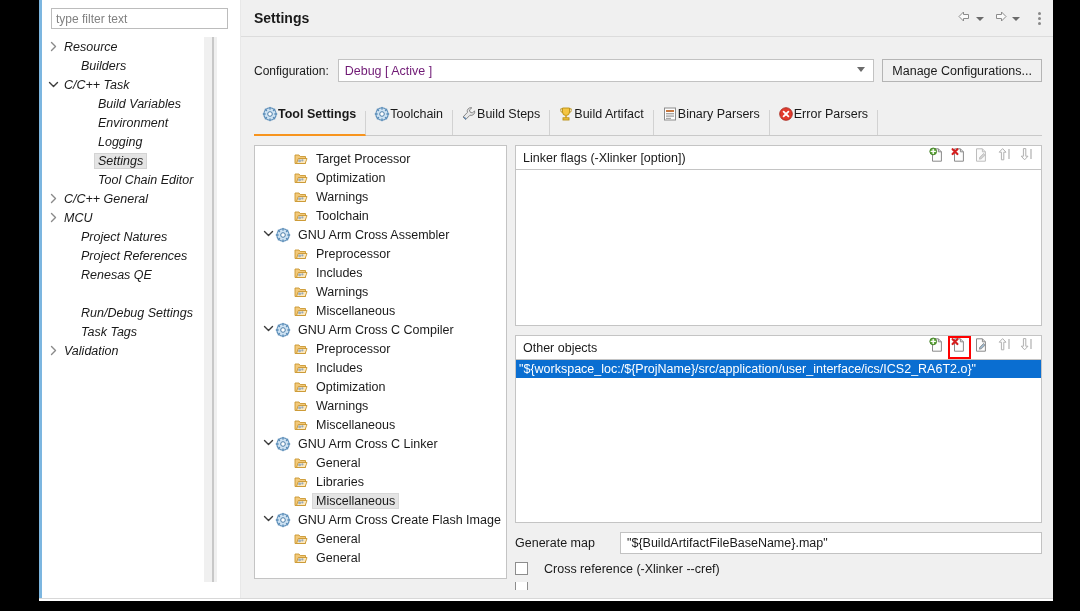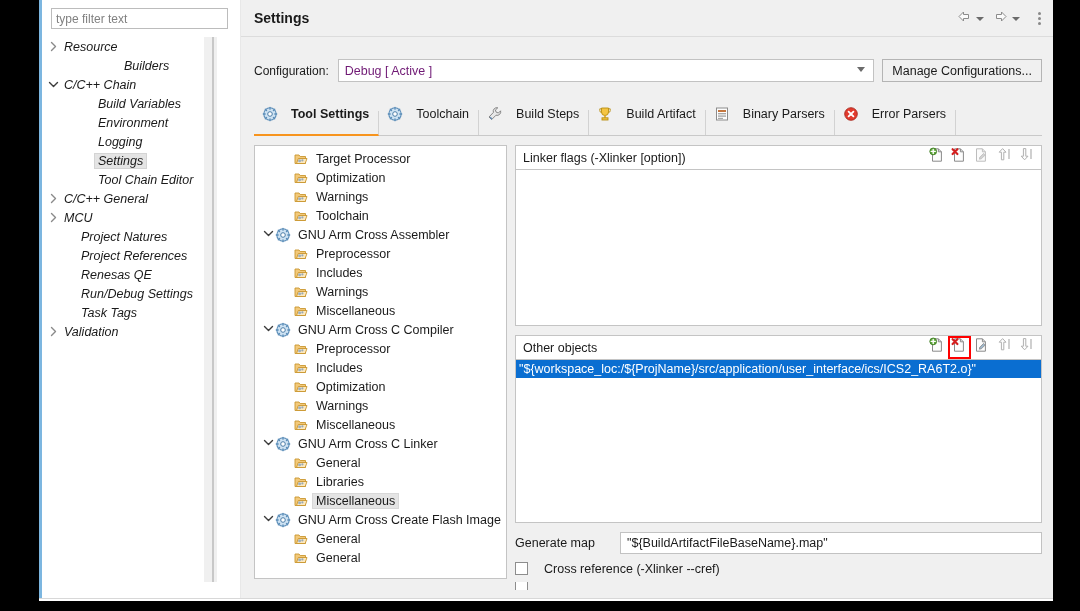--- a/index.html
+++ b/index.html
@@ -196,21 +196,21 @@
   
   #tabbar {
     margin-top: 29px;
     display: flex;
     align-items: flex-end;
     height: 25px;
     border-bottom: 1px solid #c9c9c9;
   }
   .tab {
     display: flex; align-items: center;
-    gap: 13px;
+    gap: 0;
     height: 25px;
     padding: 0 9px 17px 8px;
     font-size: 12.5px;
     color: #1a1a1a;
     border-right: 1px solid #d2d2d2;
     background: transparent;
     white-space: nowrap;
   }
   .tab.active {
     font-weight: bold;
@@ -366,33 +366,33 @@
       <div id="tree-outer">
         <div id="sidebar-tree">
             <div class="tree-row" style="padding-left: 4px;">
               <span class="twisty">
                 <svg width="15" height="15" viewBox="0 0 15 15">
                   <path d="M5.5 3.5 L9.5 7.5 L5.5 11.5" fill="none" stroke="#8a8a8a" stroke-width="1.4" stroke-linecap="round" stroke-linejoin="round"></path>
                 </svg>
               </span>
               <span class="tree-lbl">Resource</span>
             </div>
-            <div class="tree-row" style="padding-left: 21px; margin-left: 43px;">
+            <div class="tree-row" style="padding-left: 21px;">
               <span class="twisty">
                 <svg width="15" height="15"></svg>
               </span>
               <span class="tree-lbl">Builders</span>
             </div>
             <div class="tree-row" style="padding-left: 4px;">
               <span class="twisty">
                 <svg width="15" height="15" viewBox="0 0 15 15">
                   <path d="M3.5 5.5 L7.5 9.5 L11.5 5.5" fill="none" stroke="#3c3c3c" stroke-width="1.4" stroke-linecap="round" stroke-linejoin="round"></path>
                 </svg>
               </span>
-              <span class="tree-lbl">C/C++ Chain</span>
+              <span class="tree-lbl">C/C++ Task</span>
             </div>
             <div class="tree-row" style="padding-left: 38px;">
               <span class="twisty">
                 <svg width="15" height="15"></svg>
               </span>
               <span class="tree-lbl">Build Variables</span>
             </div>
             <div class="tree-row" style="padding-left: 38px;">
               <span class="twisty">
                 <svg width="15" height="15"></svg>
@@ -444,21 +444,21 @@
                 <svg width="15" height="15"></svg>
               </span>
               <span class="tree-lbl">Project References</span>
             </div>
             <div class="tree-row" style="padding-left: 21px;">
               <span class="twisty">
                 <svg width="15" height="15"></svg>
               </span>
               <span class="tree-lbl">Renesas QE</span>
             </div>
-            <div class="tree-row" style="padding-left: 21px;">
+            <div class="tree-row" style="padding-left: 21px; margin-top: 19px;">
               <span class="twisty">
                 <svg width="15" height="15"></svg>
               </span>
               <span class="tree-lbl">Run/Debug Settings</span>
             </div>
             <div class="tree-row" style="padding-left: 21px;">
               <span class="twisty">
                 <svg width="15" height="15"></svg>
               </span>
               <span class="tree-lbl">Task Tags</span>

